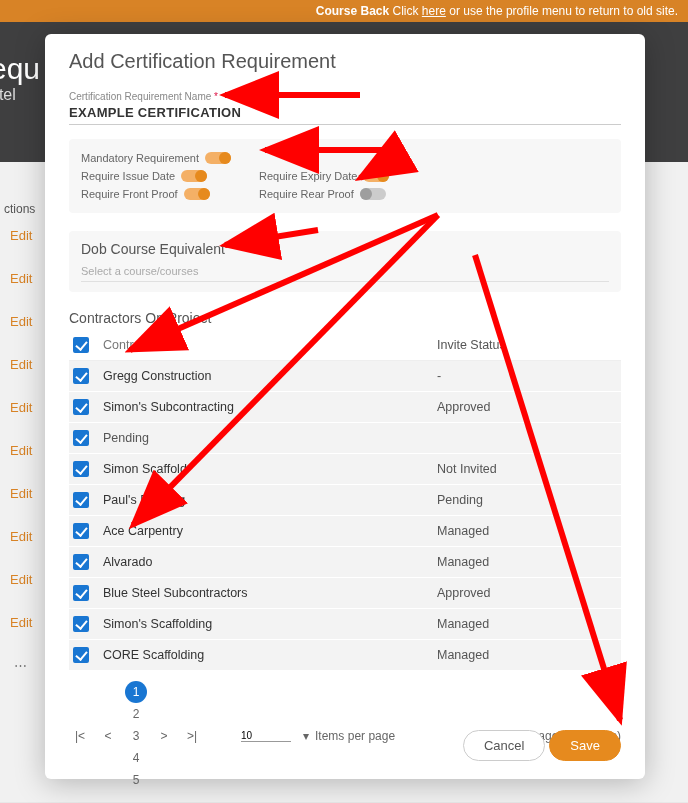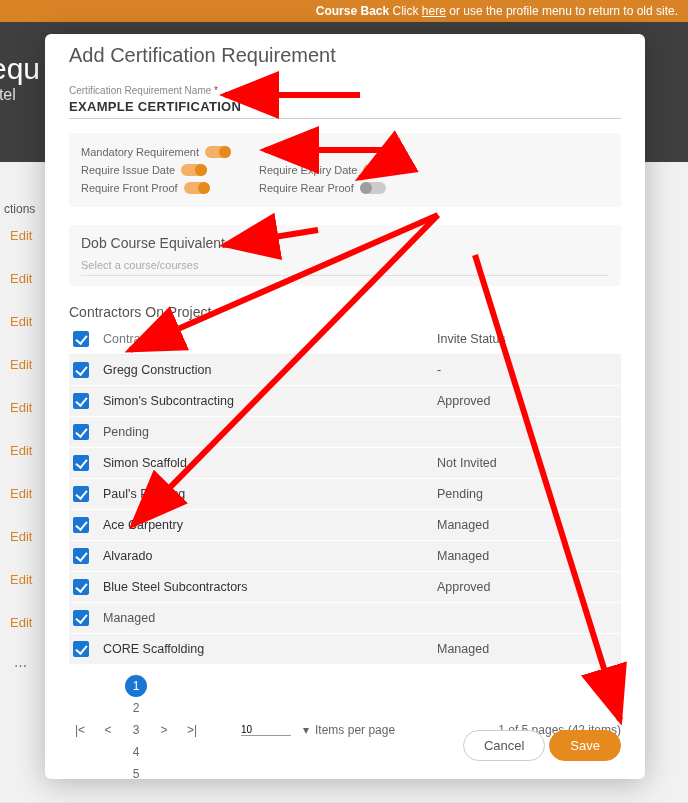--- a/index.html
+++ b/index.html
@@ -8,21 +8,21 @@
 .top-banner{background:#d88326;color:#fff;height:22px;line-height:22px;text-align:right;padding:0 10px;font-size:12px}
 .top-banner b{font-weight:600}
 .top-banner u{text-decoration:underline}
 .bg-dark{background:#3f3f40;color:#fff;height:140px;padding:30px 0 0 0}
 .bg-dark .t1{font-size:30px;font-weight:300;margin-left:-10px}
 .bg-dark .t2{font-size:16px;color:#ddd;margin-left:-10px}
 .bg-white{background:#f1f1f1;height:640px}
 .bg-list{padding-top:40px}
 .bg-list .hdr{font-size:12px;color:#555;margin:0 0 12px 4px}
 .bg-list .edit{color:#d88326;font-size:13px;margin:0 0 28px 10px}
-.dialog{position:absolute;left:45px;top:34px;width:600px;height:745px;background:#fff;border-radius:6px;box-shadow:0 4px 30px rgba(0,0,0,.25);padding:10px 24px;z-index:5}
+.dialog{position:absolute;left:45px;top:34px;width:600px;height:745px;background:#fff;border-radius:6px;box-shadow:0 4px 30px rgba(0,0,0,.25);padding:16px 24px;z-index:5}
 .dlg-title{font-size:20px;font-weight:400;color:#555;margin-bottom:18px}
 .fld-label{font-size:10px;color:#888}
 .fld-label .req{color:#d14}
 .fld-input{border:none;border-bottom:1px solid #ccc;width:100%;font-size:13px;padding:3px 0 4px;margin-bottom:14px;color:#333;outline:none;font-weight:600;letter-spacing:.3px}
 .toggle-block{background:#f7f7f7;border-radius:4px;padding:10px 12px;margin-bottom:18px}
 .toggle-row{display:flex;gap:28px}
 .toggle{display:flex;align-items:center;font-size:11px;color:#666;margin:3px 0;min-width:150px}
 .tg{width:26px;height:12px;border-radius:6px;margin-left:6px;position:relative}
 .tg::after{content:"";position:absolute;width:12px;height:12px;border-radius:50%;top:0}
 .tg.on{background:#f4b066}.tg.on::after{background:#e68a1e;right:0}
@@ -160,20 +160,21 @@
           <span class="c-name">Alvarado</span>
           <span class="c-status">Managed</span>
         </div>
         <div class="tbl-row">
           <span class="cb"></span>
           <span class="c-name">Blue Steel Subcontractors</span>
           <span class="c-status">Approved</span>
         </div>
         <div class="tbl-row">
           <span class="cb"></span>
+          <span class="c-name">Simon's Scaffolding</span>
           <span class="c-status">Managed</span>
         </div>
         <div class="tbl-row">
           <span class="cb"></span>
           <span class="c-name">CORE Scaffolding</span>
           <span class="c-status">Managed</span>
         </div>
       </div>
 
     <div class="pager">

